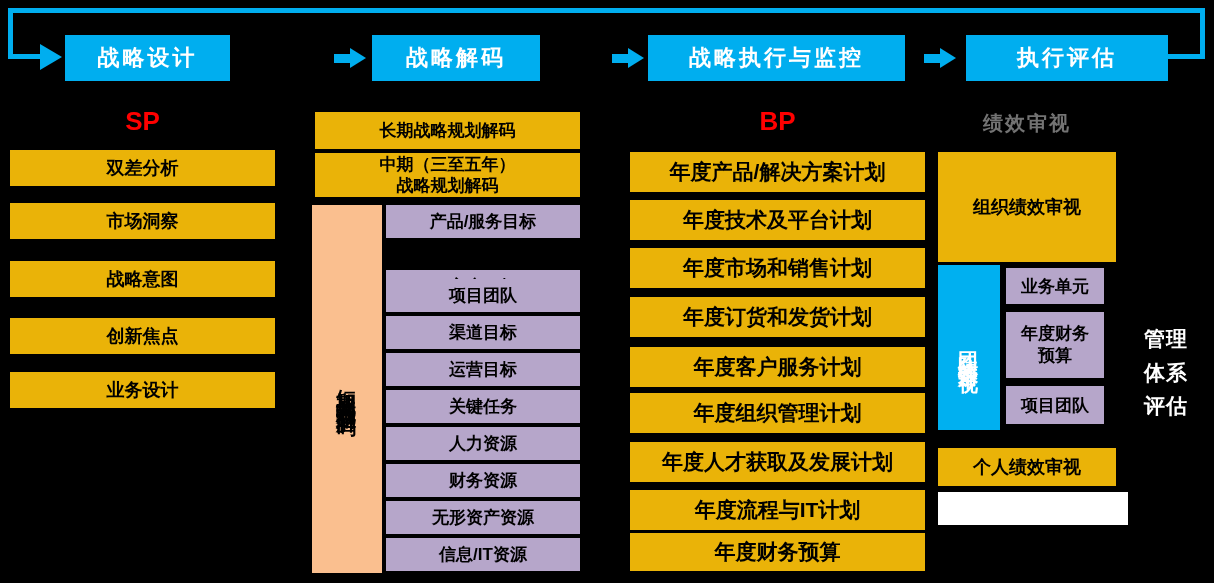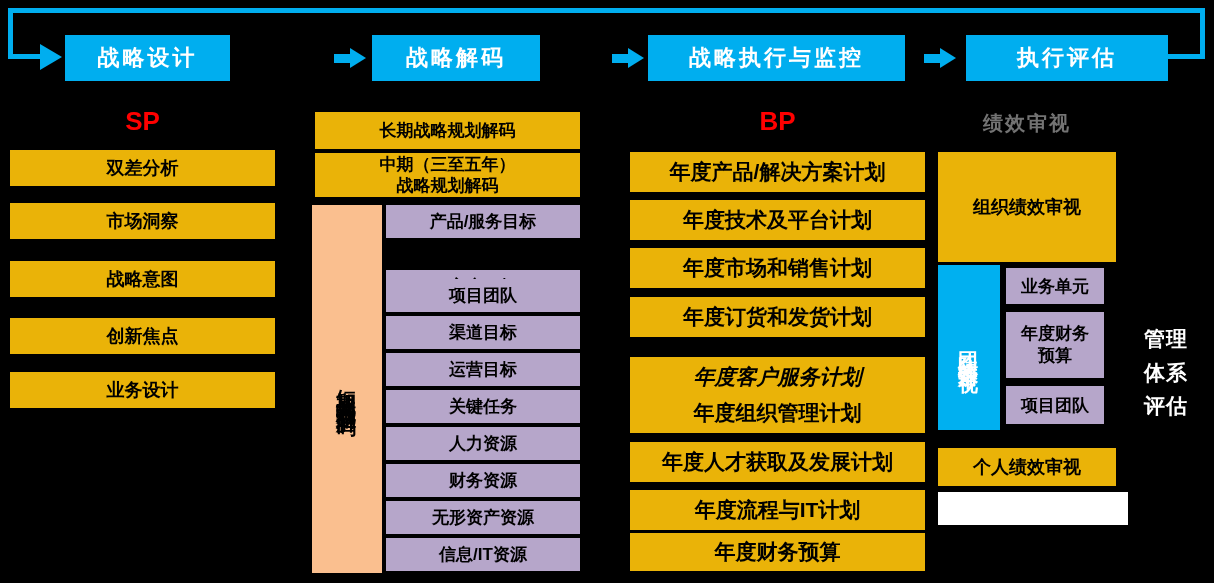--- a/index.html
+++ b/index.html
@@ -124,21 +124,21 @@
   <div class="box purple c2-target" style="top:427px;">人力资源</div>
   <div class="box purple c2-target" style="top:464px;">财务资源</div>
   <div class="box purple c2-target" style="top:501px;">无形资产资源</div>
   <div class="box purple c2-target" style="top:538px;">信息/IT资源</div>
 
   <div class="col-title red-title" style="left:630px; top:105px; width:295px; height:32px;">BP</div>
   <div class="box light c3-plan" style="top:152px;">年度产品/解决方案计划</div>
   <div class="box light c3-plan" style="top:200px;">年度技术及平台计划</div>
   <div class="box light c3-plan" style="top:248px;">年度市场和销售计划</div>
   <div class="box light c3-plan" style="top:297px;">年度订货和发货计划</div>
-  <div class="box light c3-plan" style="top:357px;font-style:italic;">年度客户服务计划</div>
+  <div class="box light c3-plan" style="top:347px;">年度客户服务计划</div>
   <div class="box light c3-plan" style="top:393px;">年度组织管理计划</div>
   <div class="box light c3-plan" style="top:442px;">年度人才获取及发展计划</div>
   <div class="box light c3-plan" style="top:490px;">年度流程与IT计划</div>
   <div class="box light c3-plan" style="top:533px; height:38px;">年度财务预算</div>
 
   <div class="col-title cyan-title" style="left:938px; top:108px; width:178px; height:30px;">绩效审视</div>
   <div class="box light c4-wide" style="top:152px; height:110px;">组织绩效审视</div>
   <div class="box cyanbx" style="left:938px; top:265px; width:62px; height:165px;">
     <span class="vtext" style="font-size:20px;">团队绩效审视</span>
   </div>

